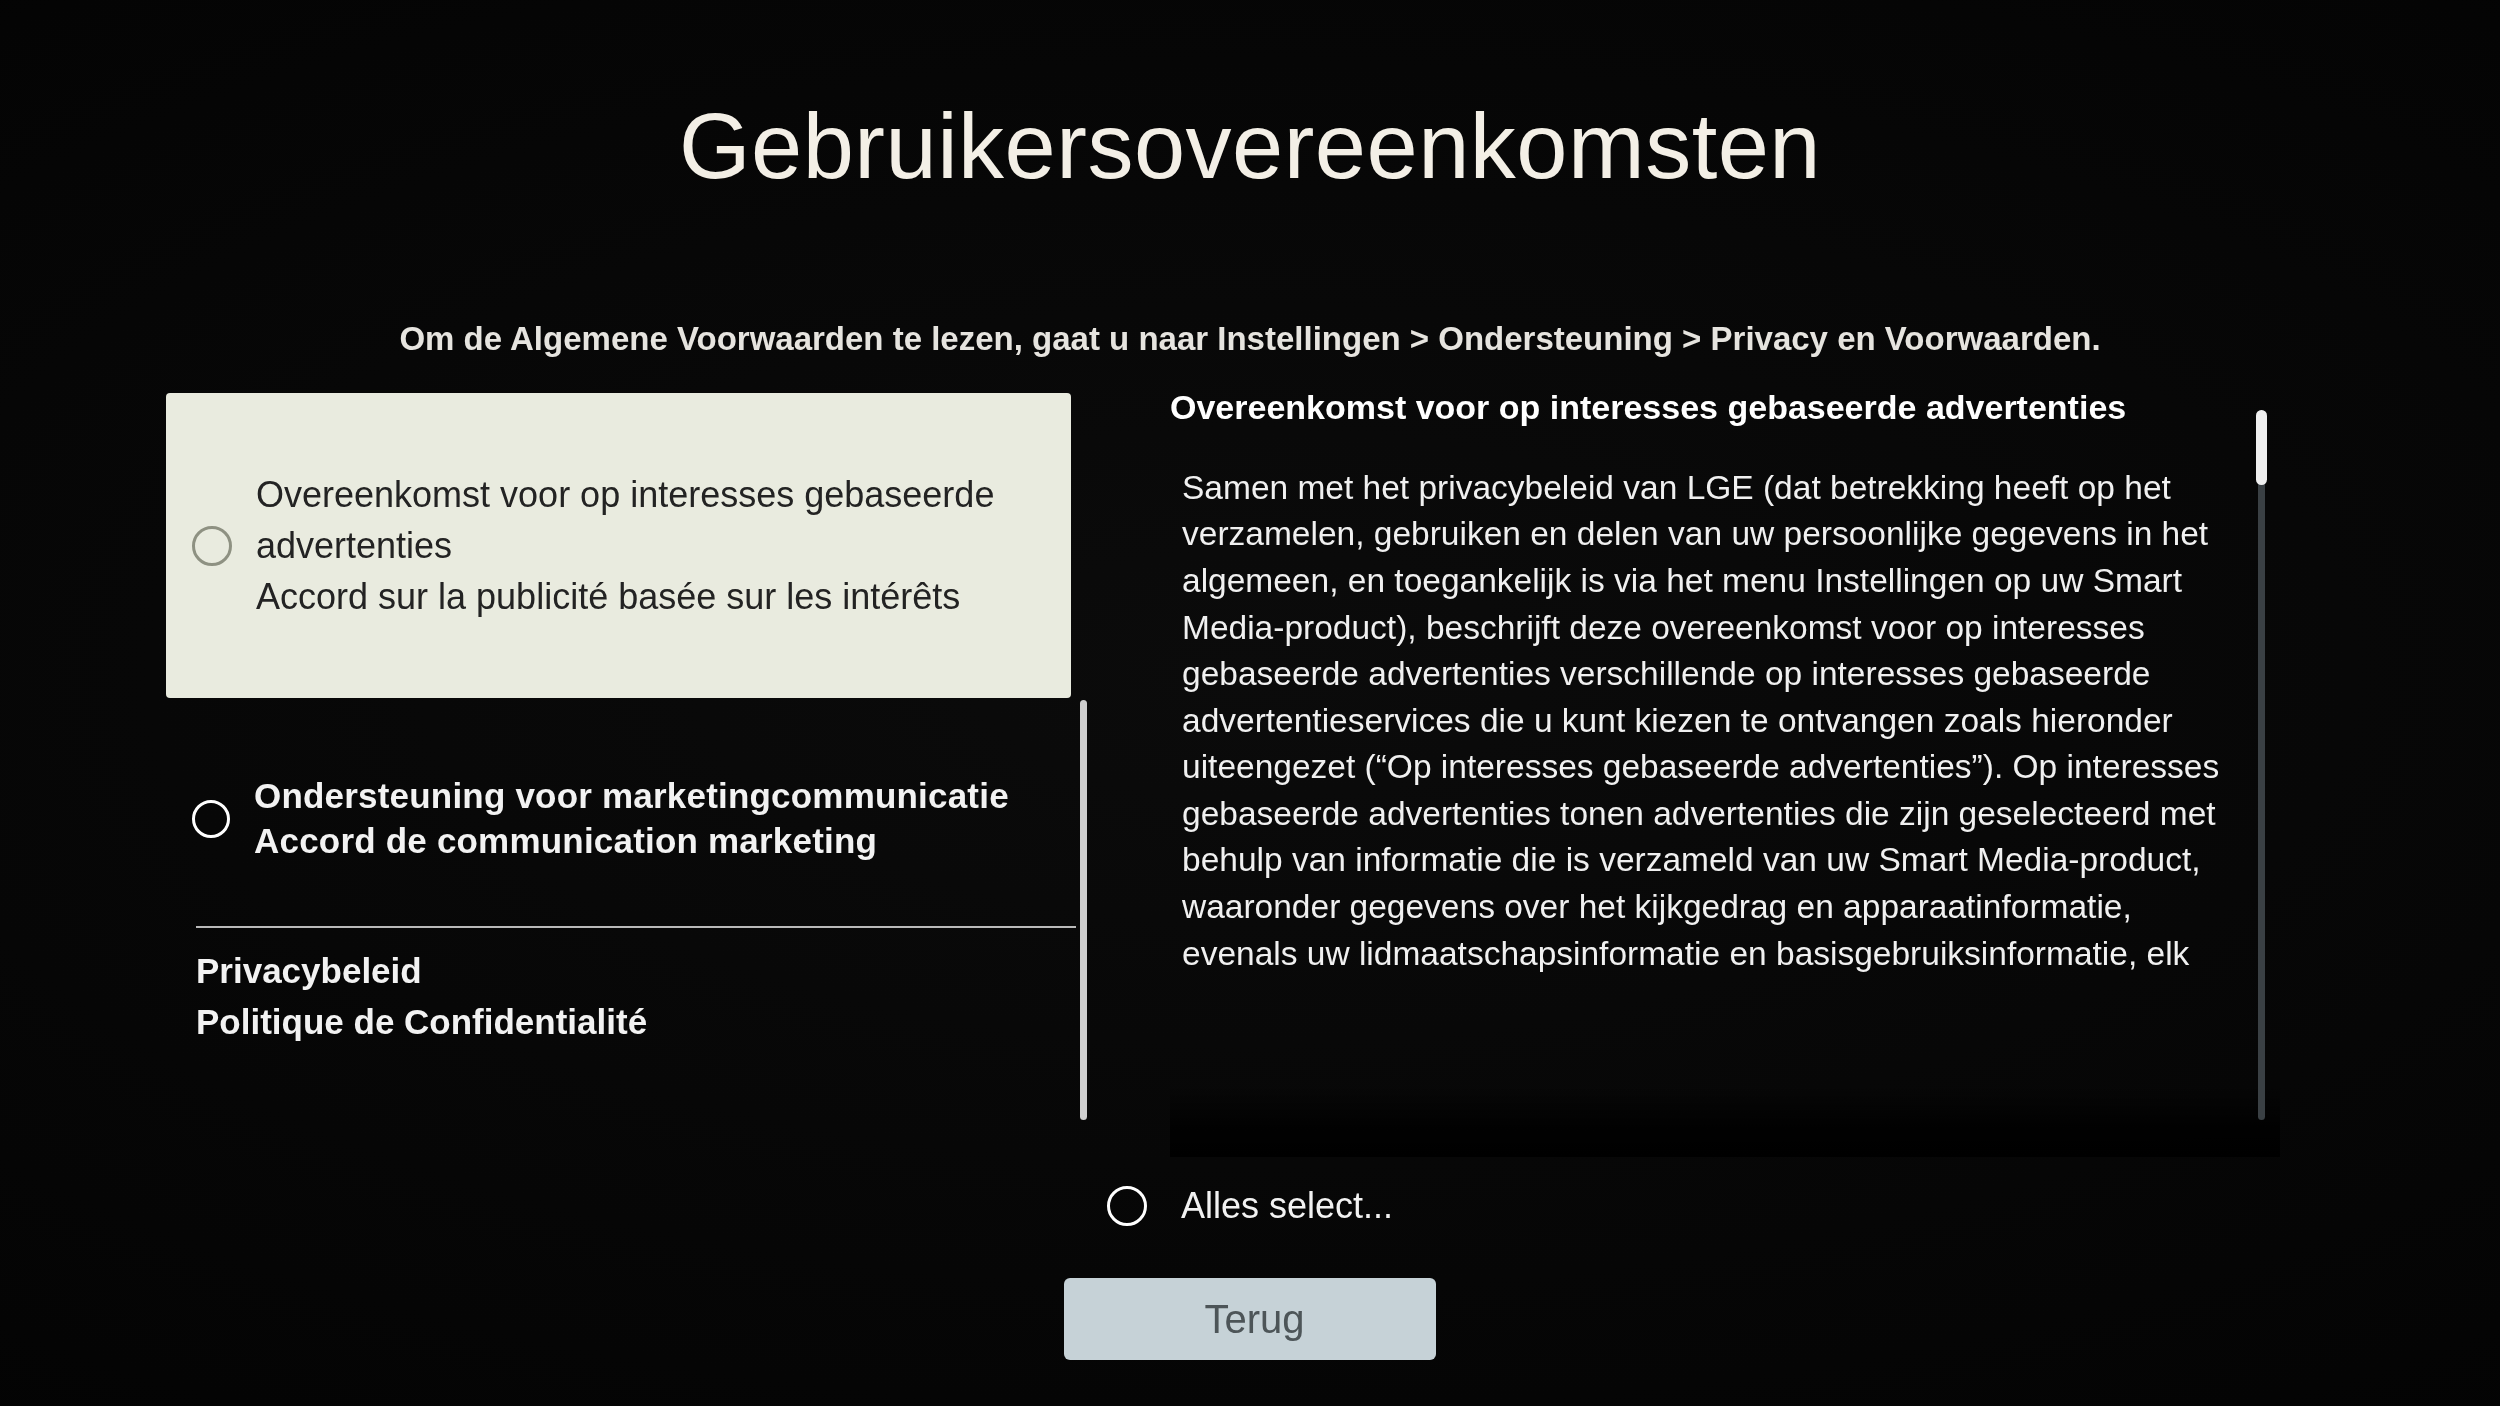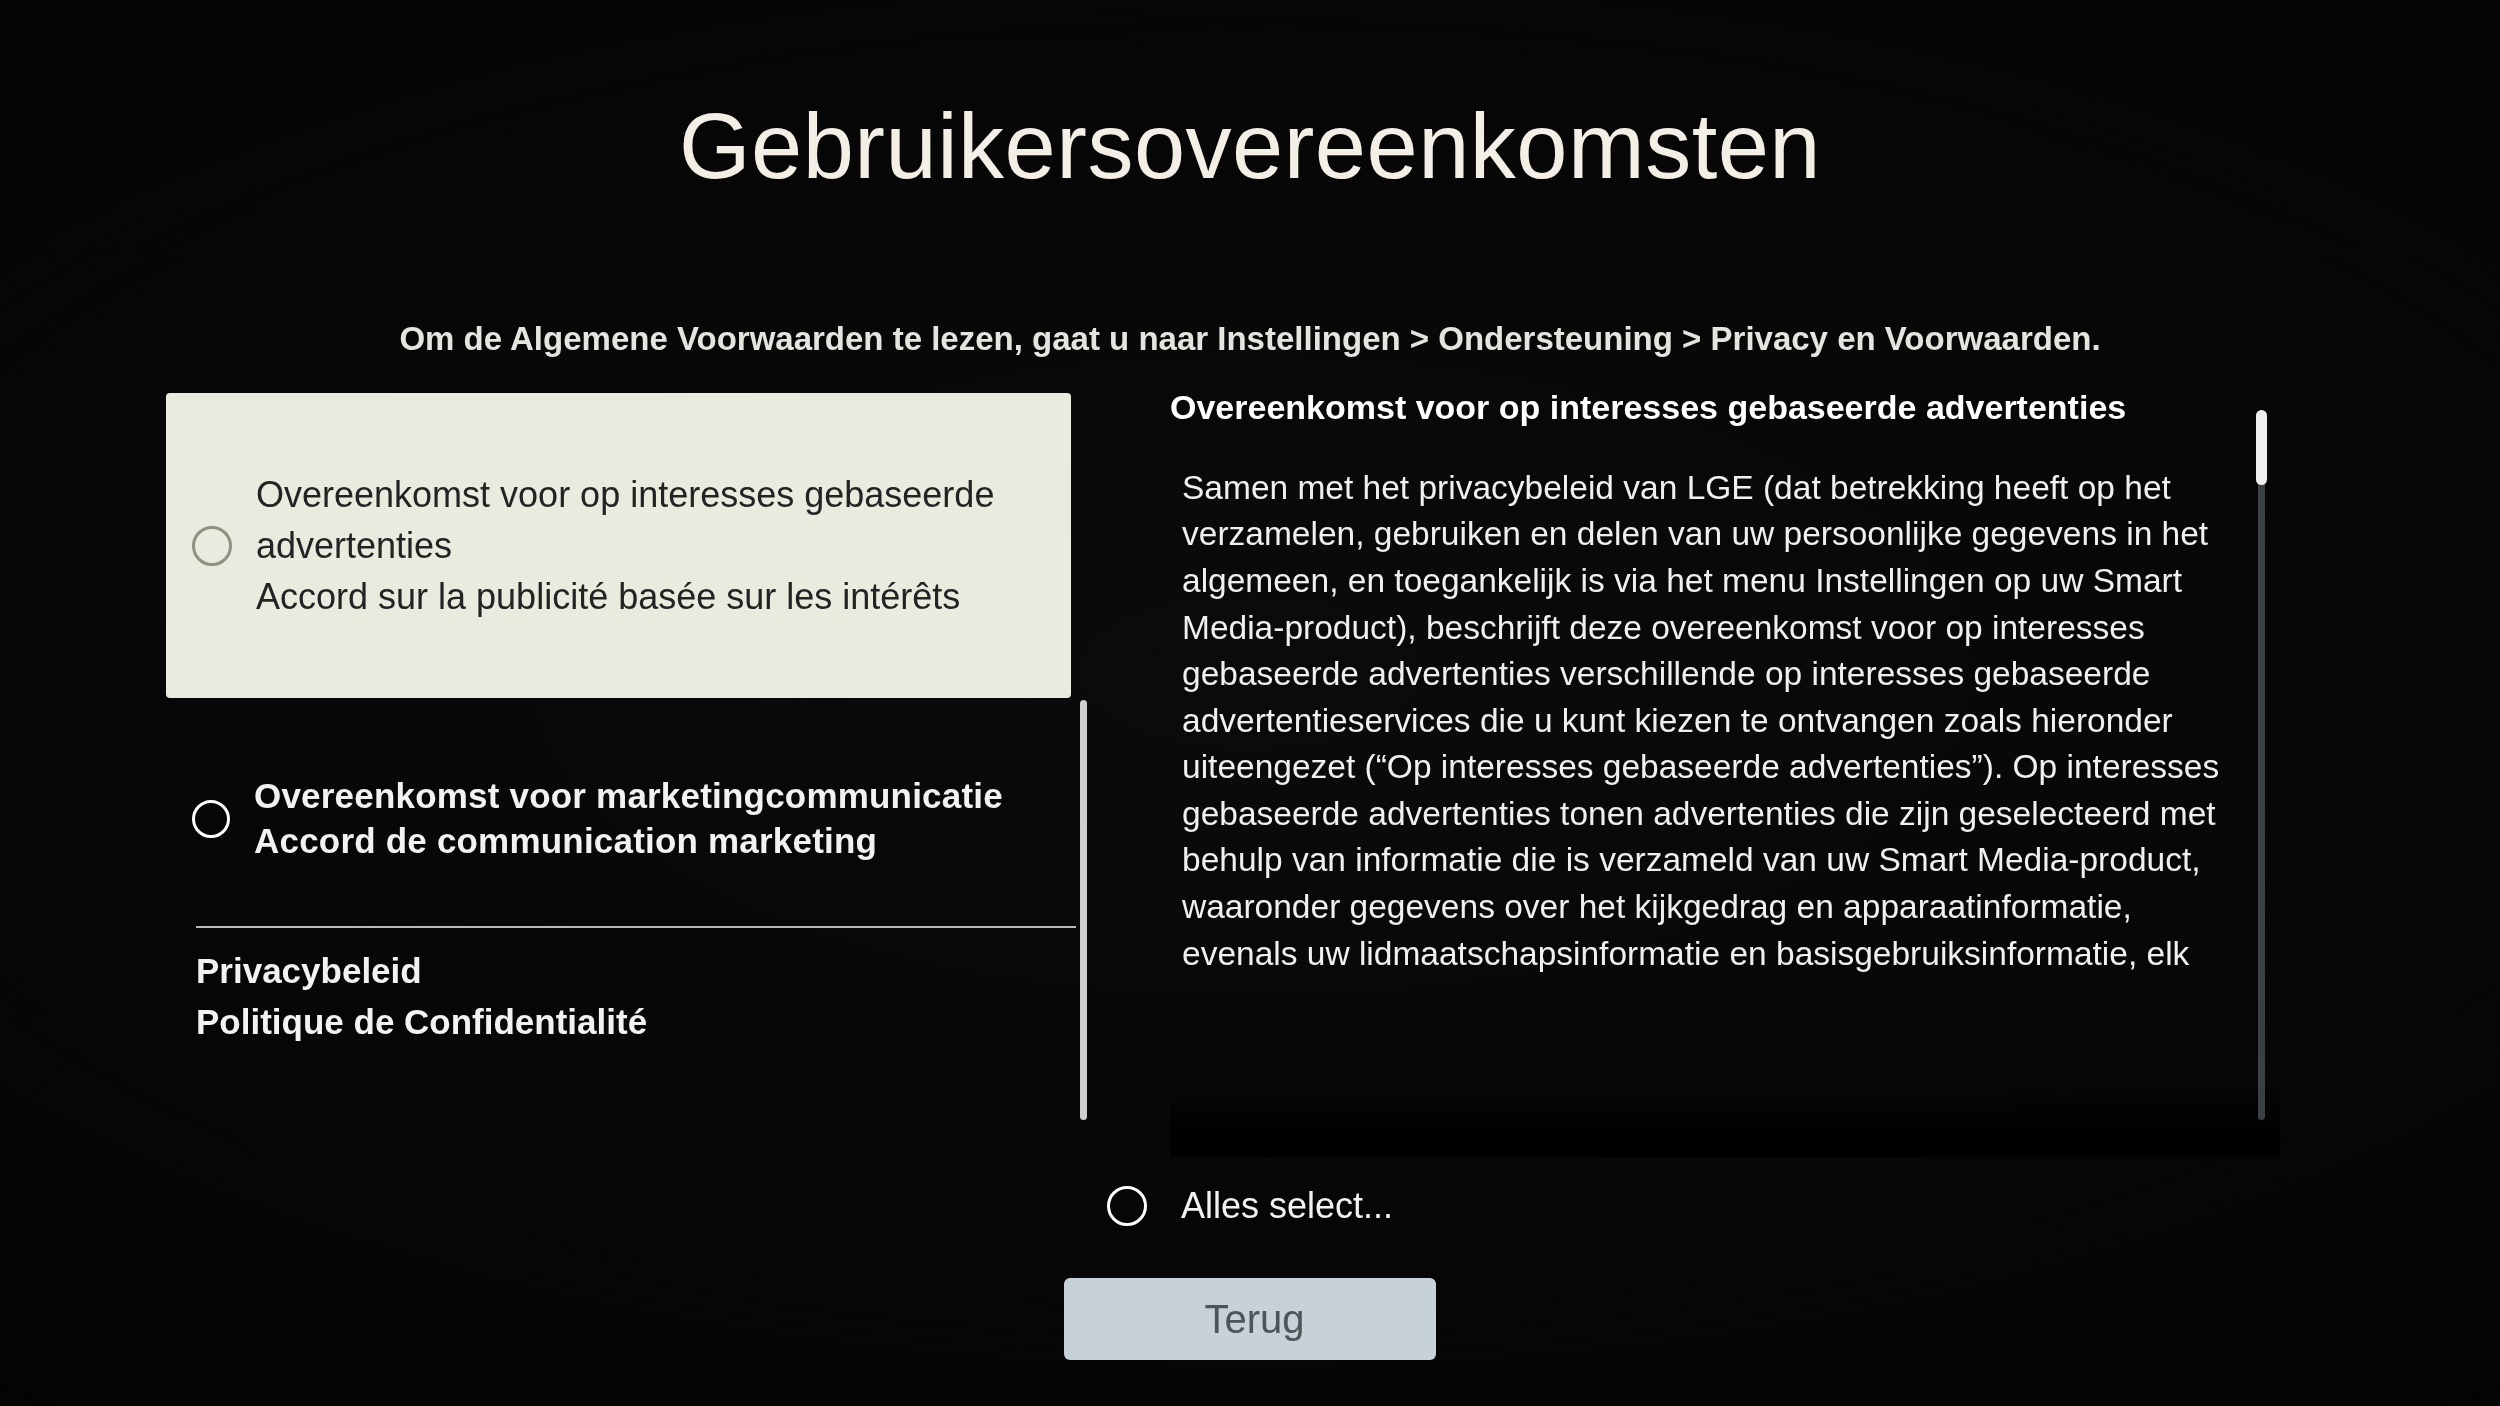--- a/index.html
+++ b/index.html
@@ -267,21 +267,21 @@
       <span class="radio"></span>
       <span class="agreement-text">
         <span>Overeenkomst voor op interesses gebaseerde advertenties</span>
         <span class="line2">Accord sur la publicité basée sur les intérêts</span>
       </span>
     </div>
 
     <div class="agreement-item item-2">
       <span class="radio"></span>
       <span class="agreement-text">
-        <span>Overeenkomst voor marketingcommunicatie</span>
+        <span>Ondersteuning voor marketingcommunicatie</span>
         <span class="line2">Accord de communication marketing</span>
       </span>
     </div>
 
     <div class="divider"></div>
 
     <div class="policy-block">
       <div>Privacybeleid</div>
       <div>Politique de Confidentialité</div>
     </div>

